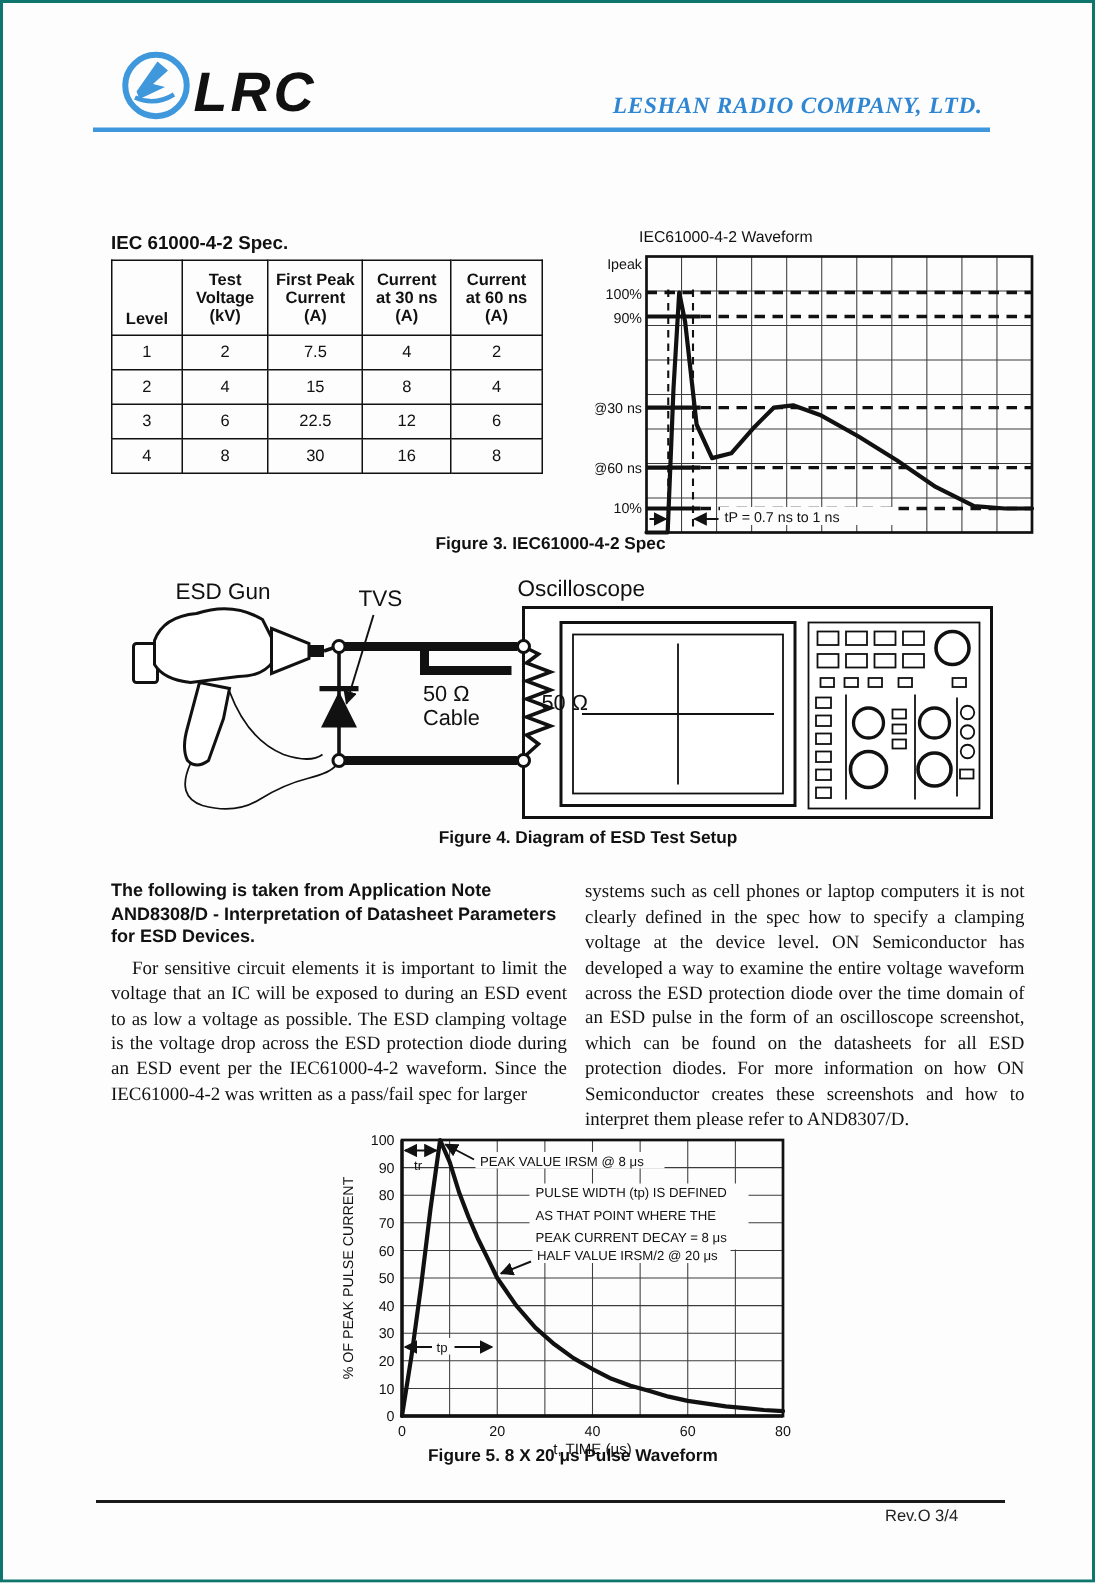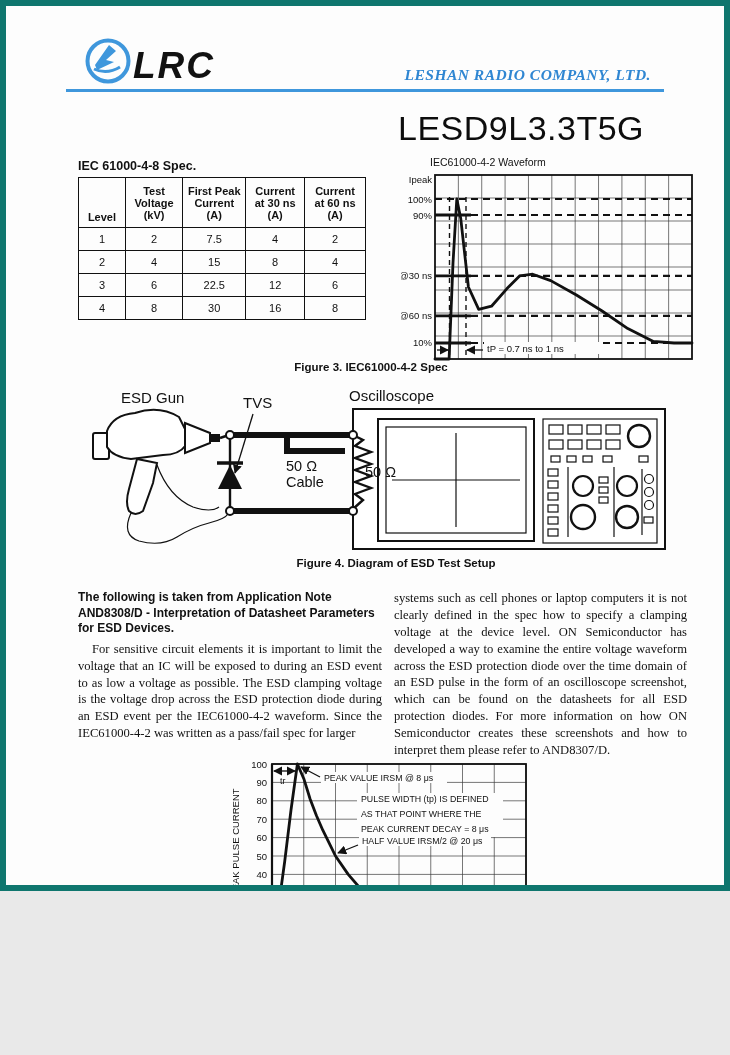--- a/index.html
+++ b/index.html
@@ -1,17 +1,17 @@
 <!DOCTYPE html>
 <html><head>
 <meta charset="utf-8">
 <style>
   html,body{margin:0;padding:0;background:#e9e9e9;}
-  #page{position:relative;width:730px;height:891px;background:#fdfdfd;overflow:hidden;
-        border:6px solid #0f766e;box-sizing:border-box;
+  #page{position:relative;width:730px;height:1055px;background:#fdfdfd;overflow:hidden;
+        border:2px solid #0f766e;box-sizing:border-box;
         font-family:"Liberation Sans",sans-serif;color:#111;}
   .abs{position:absolute;}
   
   #company{font-family:"Liberation Serif",serif;font-style:italic;font-weight:bold;
            font-size:15.5px;color:#2f86d2;letter-spacing:.5px;text-align:center;}
   #blue-rule{background:#3f97dc;height:2.5px;}
   #part-title{font-size:34px;letter-spacing:.5px;color:#0d0d0d;}
   
   #spec-title{font-weight:bold;font-size:12.5px;}
   table.spec{border-collapse:collapse;font-size:11px;}
@@ -53,23 +53,22 @@
   <svg class="abs" style="left:75px;top:26px;" width="150" height="58">
     <circle cx="27" cy="29" r="20.5" fill="none" stroke="#3f97dc" stroke-width="4"></circle>
     <path d="M 14,33 L 28,13 L 35,19 L 25,28 L 33,30 L 16,38 Z" fill="#3f97dc"></path>
     <path d="M 13,37 Q 26,43 39,35" fill="none" stroke="#3f97dc" stroke-width="3"></path>
     <text x="52" y="46" font-size="37" font-weight="bold" font-style="italic" fill="#3f97dc" letter-spacing="2">LRC</text>
   </svg>
 
   <div id="company" class="abs" style="right:73px;top:60px;">LESHAN RADIO COMPANY, LTD.</div>
   <div id="blue-rule" class="abs" style="left:60px;top:83px;width:598px;"></div>
 
-  <div id="part-title" class="abs" style="left:392px;top:103px;">LESD9L3.3T5G</div>
-
-  <div id="spec-title" class="abs" style="left:72px;top:153px;">IEC 61000-4-8 Spec.</div>
+
+  <div id="spec-title" class="abs" style="left:72px;top:153px;">IEC 61000-4-2 Spec.</div>
 
   <table class="spec abs" style="left:72px;top:171px;width:288px;">
     <tbody>
         <tr>
       <th class="lvl" style="width:46px;">Level</th>
       <th style="width:56px;">Test Voltage (kV)</th>
       <th style="width:66px;">First Peak Current (A)</th>
       <th style="width:58px;text-align:center;">Current at 30 ns (A)</th>
       <th style="width:62px;">Current at 60 ns (A)</th>
     </tr>

